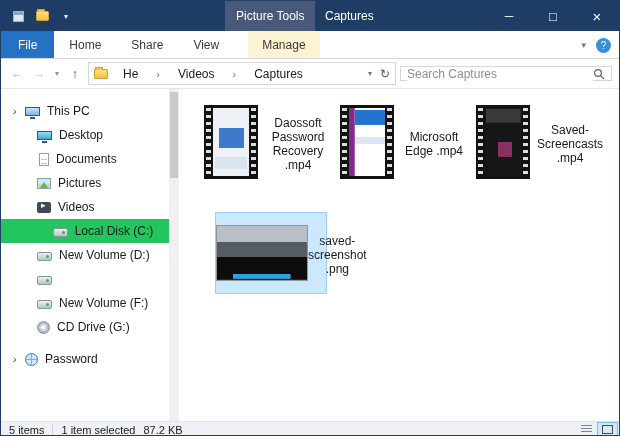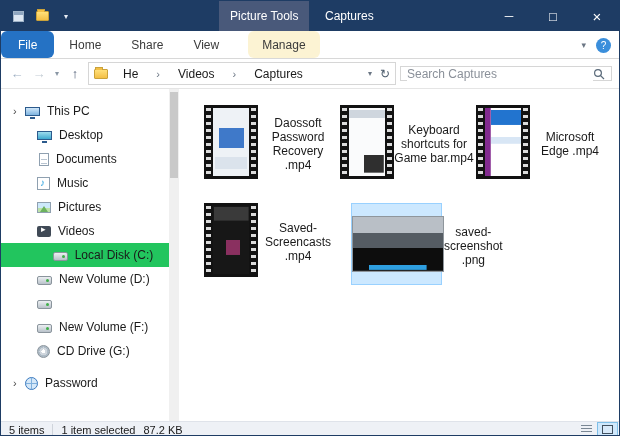--- a/index.html
+++ b/index.html
@@ -8,30 +8,30 @@
 
   
   .titlebar { height:30px; background:#1e3c64; position:relative; display:flex; align-items:center; }
   .qat { display:flex; align-items:center; gap:8px; padding-left:9px; }
   .qat-btn { display:flex; align-items:center; justify-content:center; width:16px; height:16px; }
   .q-prop { width:11px; height:11px; background:#dde7f2; border:1px solid #9fb3c8; position:relative; }
   .q-prop::before { content:''; position:absolute; left:0; right:0; top:0; height:3px; background:#8fa6c0; }
   .q-folder { width:13px; height:10px; background:linear-gradient(#ffe07a,#f3bf45); border:1px solid #caa23a; border-radius:1px; position:relative; }
   .q-folder::before { content:''; position:absolute; top:-3px; left:0; width:6px; height:2px; background:#f3bf45; border:1px solid #caa23a; border-bottom:none; }
   .qat-chev { color:#e8edf5; font-size:8px; }
-  .ctx-title { position:absolute; left:218px; top:0; height:30px; padding:0 11px; background:#49597a; color:#fff; display:flex; align-items:center; }
+  .ctx-title { position:absolute; left:224px; top:0; height:30px; padding:0 11px; background:#49597a; color:#fff; display:flex; align-items:center; }
   .win-title { position:absolute; left:324px; top:0; height:30px; color:#fff; display:flex; align-items:center; }
   .win-controls { position:absolute; right:0; top:0; height:30px; display:flex; }
   .win-btn { width:44px; height:30px; color:#fff; display:flex; align-items:center; justify-content:center; font-size:12px; }
   .win-btn.max { font-size:13px; }
   .win-btn.close { font-size:15px; }
 
   
   .tabrow { height:28px; background:#fff; border-bottom:1px solid #d8d8d8; display:flex; align-items:stretch; position:relative; }
-  .tab { display:flex; align-items:center; padding:0 15px; color:#3b3b3b;border-radius:6px; }
+  .tab { display:flex; align-items:center; padding:0 15px; color:#3b3b3b; }
   .tab.file { background:#2572c4; color:#fff; padding:0 17px; }
   .tab.manage { background:#fcf3d3; margin-left:14px; padding:0 14px; }
   .tabrow-right { position:absolute; right:8px; top:0; height:28px; display:flex; align-items:center; gap:10px; }
   .rib-chev { color:#6b7684; font-size:9px; }
   .help-btn { width:15px; height:15px; border-radius:50%; background:#3a8edb; color:#fff; font-size:10px; display:flex; align-items:center; justify-content:center; }
 
   
   .addrrow { height:30px; background:#fff; border-bottom:1px solid #e5e5e5; display:flex; align-items:center; padding:0 7px; gap:4px; }
   .navbtn { width:18px; text-align:center; font-size:13px; }
   .nb-back { color:#9fb0c4; }
@@ -77,21 +77,21 @@
   .i-cd { width:13px; height:13px; border-radius:50%; border:1px solid #8a949c; background:radial-gradient(circle, #fff 0 2px, #cfd6dd 2px 4px, #aebbc6 4px); }
   .i-net { width:13px; height:13px; border-radius:50%; border:1px solid #3a7abf; background:
       linear-gradient(#7fb0dd,#7fb0dd) center/100% 1px no-repeat,
       linear-gradient(#7fb0dd,#7fb0dd) center/1px 100% no-repeat, #d5e8f9; }
   .sb-track { width:10px; background:#f0f0f0; position:relative; }
   .sb-thumb { position:absolute; left:1px; right:1px; top:3px; height:86px; background:#c9c9c9; }
 
   
   .content { flex:1; background:#fff; padding:12px 0 0 24px; display:flex; flex-wrap:wrap; align-content:flex-start; }
   .tile { width:136px; margin-bottom:12px; display:flex; flex-direction:row; align-items:center; padding:2px 0; border:1px solid transparent; }
-  .tile.sel { background:#cce8ff; border:1px solid #99d1ff; width:91px; margin:8px 12px 12px; }
+  .tile.sel { background:#cce8ff; border:1px solid #99d1ff; width:112px; margin:17px 12px 12px; }
   .thumbwrap { height:76px; display:flex; align-items:center; justify-content:center; }
   .film { width:54px; height:74px; background:#121212; position:relative; padding:3px 9px; display:flex; }
   .film::before, .film::after { content:''; position:absolute; top:3px; bottom:3px; width:5px;
       background:repeating-linear-gradient(to bottom, #dcdcdc 0 3px, #121212 3px 7px); }
   .film::before { left:2px; } .film::after { right:2px; }
   .shot { flex:1; }
   .s1 { background: linear-gradient(#3f79c9,#3f79c9) 55% 42%/70% 30% no-repeat,
                linear-gradient(#dbe3ec,#dbe3ec) 50% 88%/90% 18% no-repeat, #eef2f6; }
   .s2 { background: linear-gradient(#2f2f2f,#2f2f2f) 92% 94%/55% 26% no-repeat,
                linear-gradient(#cfd6de,#cfd6de) 50% 4%/100% 12% no-repeat, #fafbfc; }
@@ -189,24 +189,20 @@
       </div>
       <div class="nav-item">
         <span class="nico i-desktop"></span>
         <span>Desktop</span>
       </div>
       <div class="nav-item">
         <span class="nico i-doc"></span>
         <span>Documents</span>
       </div>
       <div class="nav-item">
-        <span class="nico i-music"></span>
-        <span>Music</span>
-      </div>
-      <div class="nav-item">
         <span class="nico i-pic"></span>
         <span>Pictures</span>
       </div>
       <div class="nav-item">
         <span class="nico i-vid"></span>
         <span>Videos</span>
       </div>
       <div class="nav-item sel">
         <span class="nico i-drive"></span>
         <span>Local Disk (C:)</span>
@@ -238,28 +234,20 @@
     </div>
 
     <div class="content">
       <div class="tile">
         <div class="thumbwrap">
             <div class="film">
               <div class="shot s1"></div>
             </div>
           </div>
         <div class="fname">Daossoft Password Recovery .mp4</div>
-      </div>
-      <div class="tile">
-        <div class="thumbwrap">
-            <div class="film">
-              <div class="shot s2"></div>
-            </div>
-          </div>
-        <div class="fname">Keyboard shortcuts for Game bar.mp4</div>
       </div>
       <div class="tile">
         <div class="thumbwrap">
             <div class="film">
               <div class="shot s3"></div>
             </div>
           </div>
         <div class="fname">Microsoft Edge .mp4</div>
       </div>
       <div class="tile">

